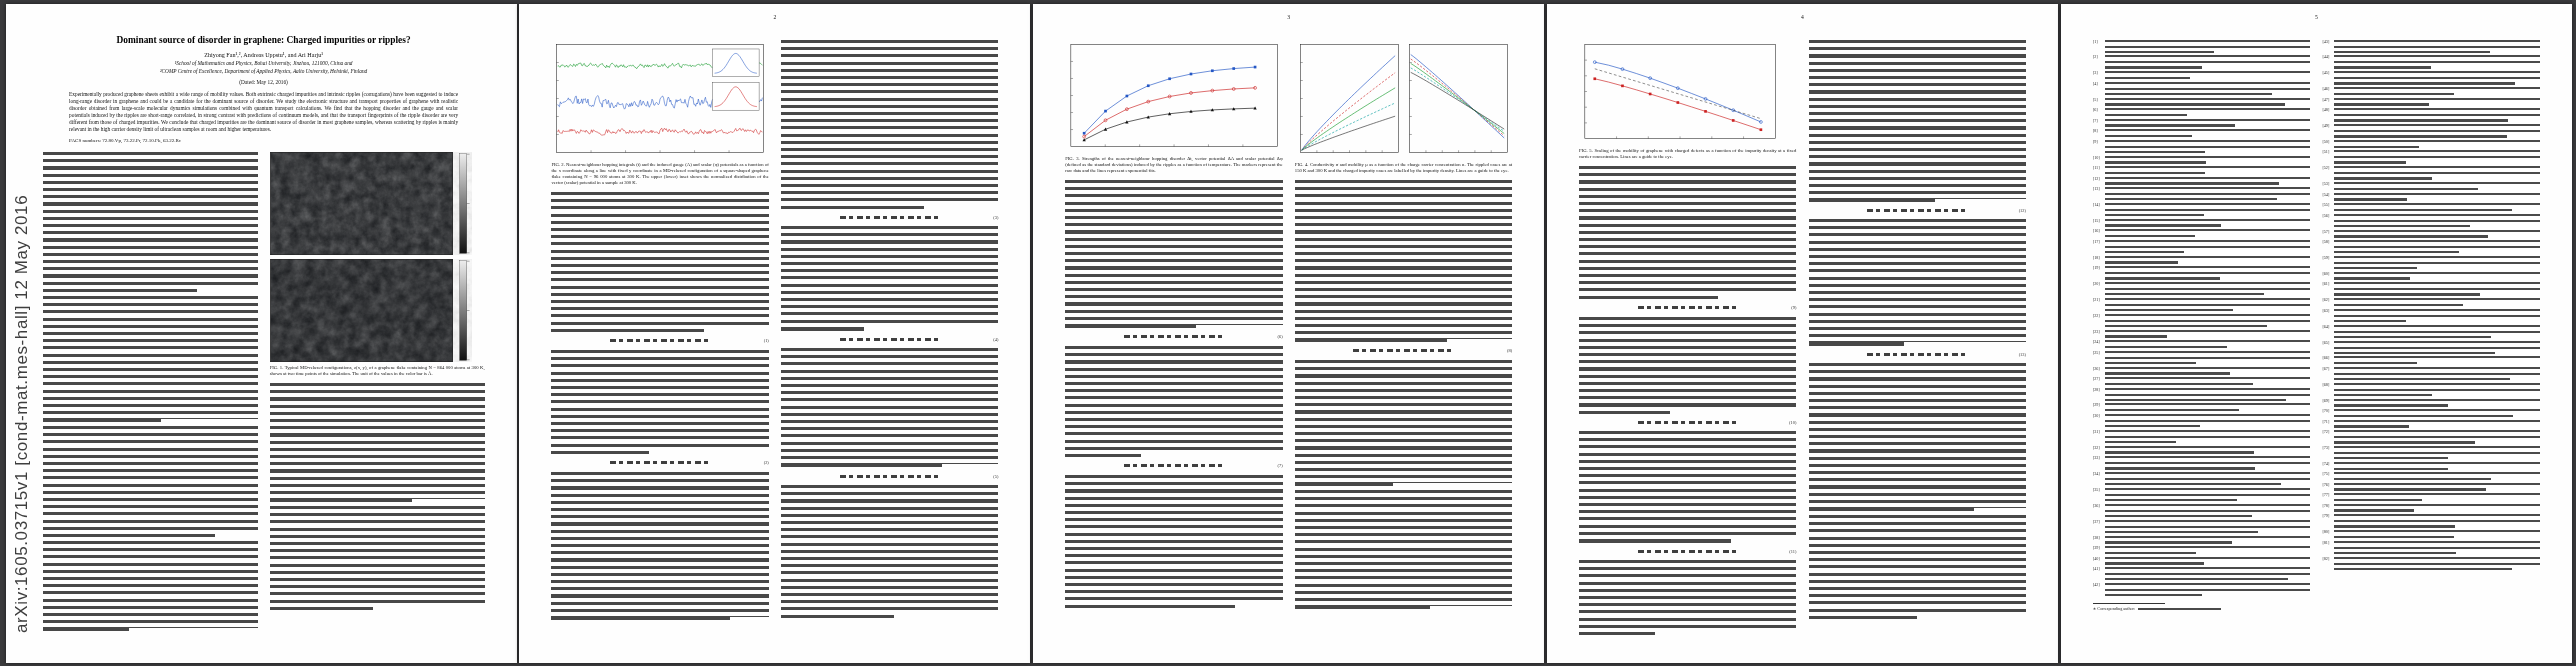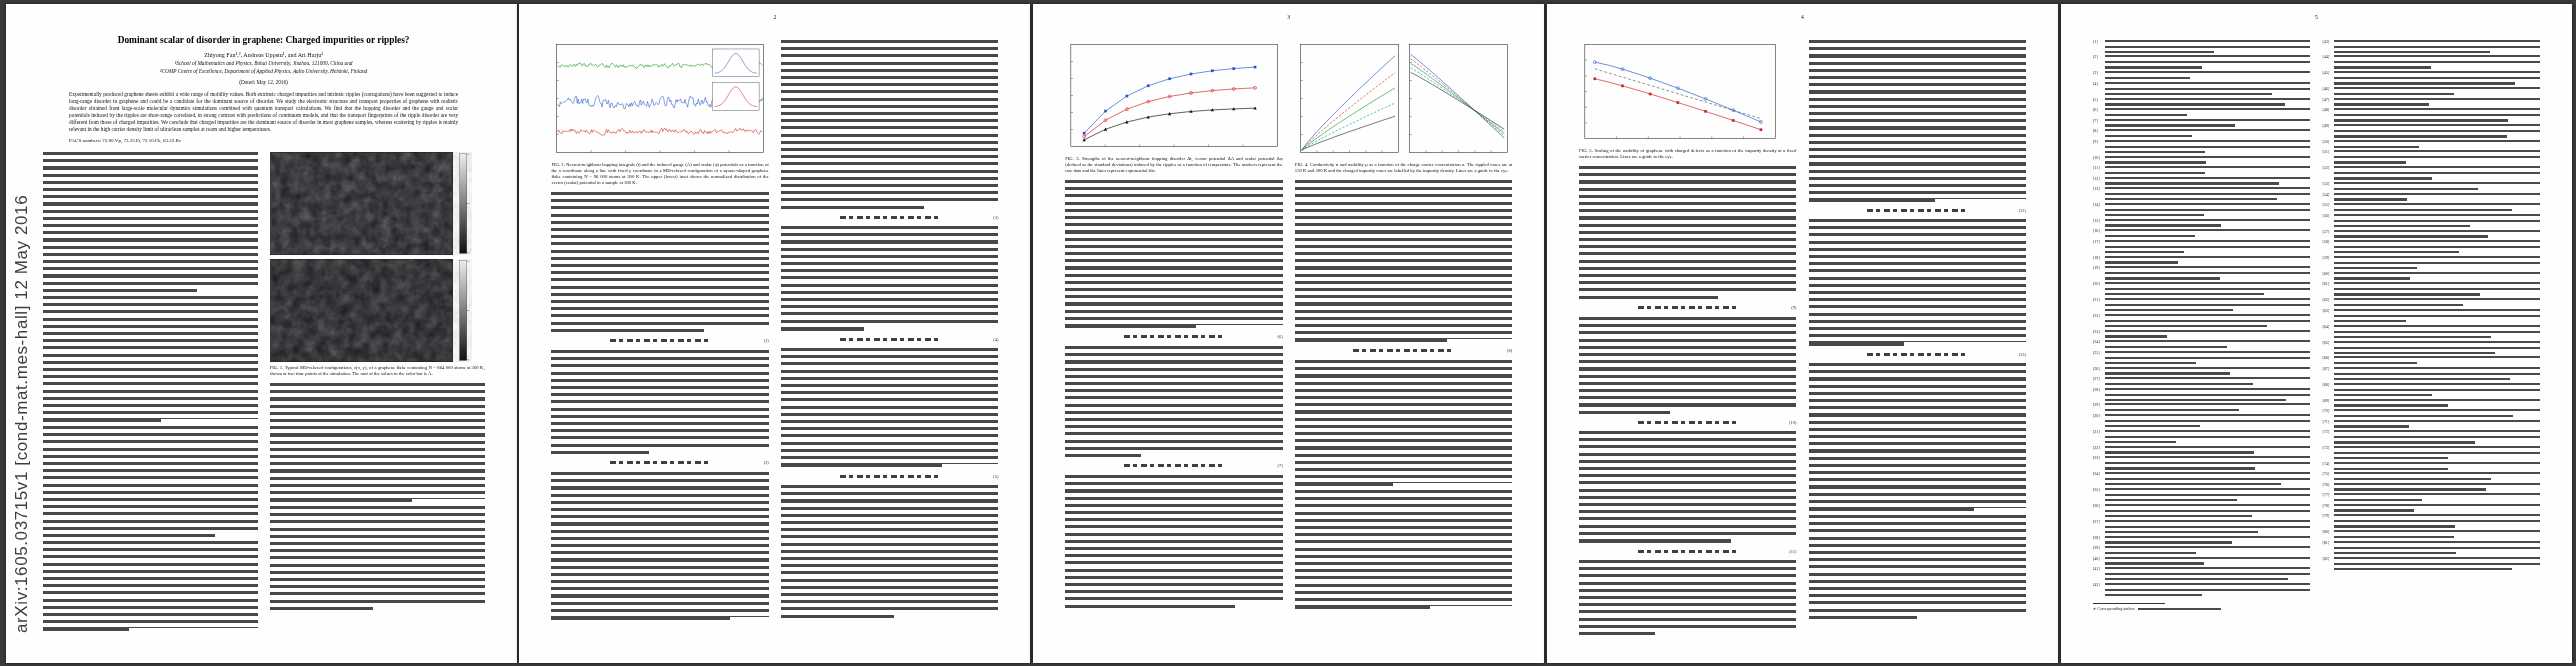--- a/index.html
+++ b/index.html
@@ -60,21 +60,21 @@
   .fnbar{height:2.4px;background:#4a4a4a;width:83px;display:inline-block;}
 </style>
 </head>
 <body>
 
 <div class="canvas">
 
   <section class="page page-1">
     <div class="arxiv-stamp">arXiv:1605.03715v1  [cond-mat.mes-hall]  12 May 2016</div>
     <header>
-      <h1 class="title">Dominant scalar of disorder in graphene: Charged impurities or ripples?</h1>
+      <h1 class="title">Dominant source of disorder in graphene: Charged impurities or ripples?</h1>
       <div class="authors">Zhiyong Fan¹,², Andreas Uppstu¹, and Ari Harju¹</div>
       <div class="affil">¹School of Mathematics and Physics, Bohai University, Jinzhou, 121000, China and</div>
       <div class="affil">²COMP Centre of Excellence, Department of Applied Physics, Aalto University, Helsinki, Finland</div>
       <div class="pdate">(Dated: May 12, 2016)</div>
       <p class="abstract">Experimentally produced graphene sheets exhibit a wide range of mobility values. Both extrinsic charged impurities and intrinsic ripples (corrugations) have been suggested to induce long-range disorder in graphene and could be a candidate for the dominant source of disorder. We study the electronic structure and transport properties of graphene with realistic disorder obtained from large-scale molecular dynamics simulations combined with quantum transport calculations. We find that the hopping disorder and the gauge and scalar potentials induced by the ripples are short-range correlated, in strong contrast with predictions of continuum models, and that the transport fingerprints of the ripple disorder are very different from those of charged impurities. We conclude that charged impurities are the dominant source of disorder in most graphene samples, whereas scattering by ripples is mainly relevant in the high carrier density limit of ultraclean samples at room and higher temperatures.</p>
       <div class="pacs">PACS numbers: 72.80.Vp, 73.22.Pr, 72.10.Fk, 63.22.Rc</div>
     </header>
     <div class="page-body">
       <div class="col">
         <div class="greek">

